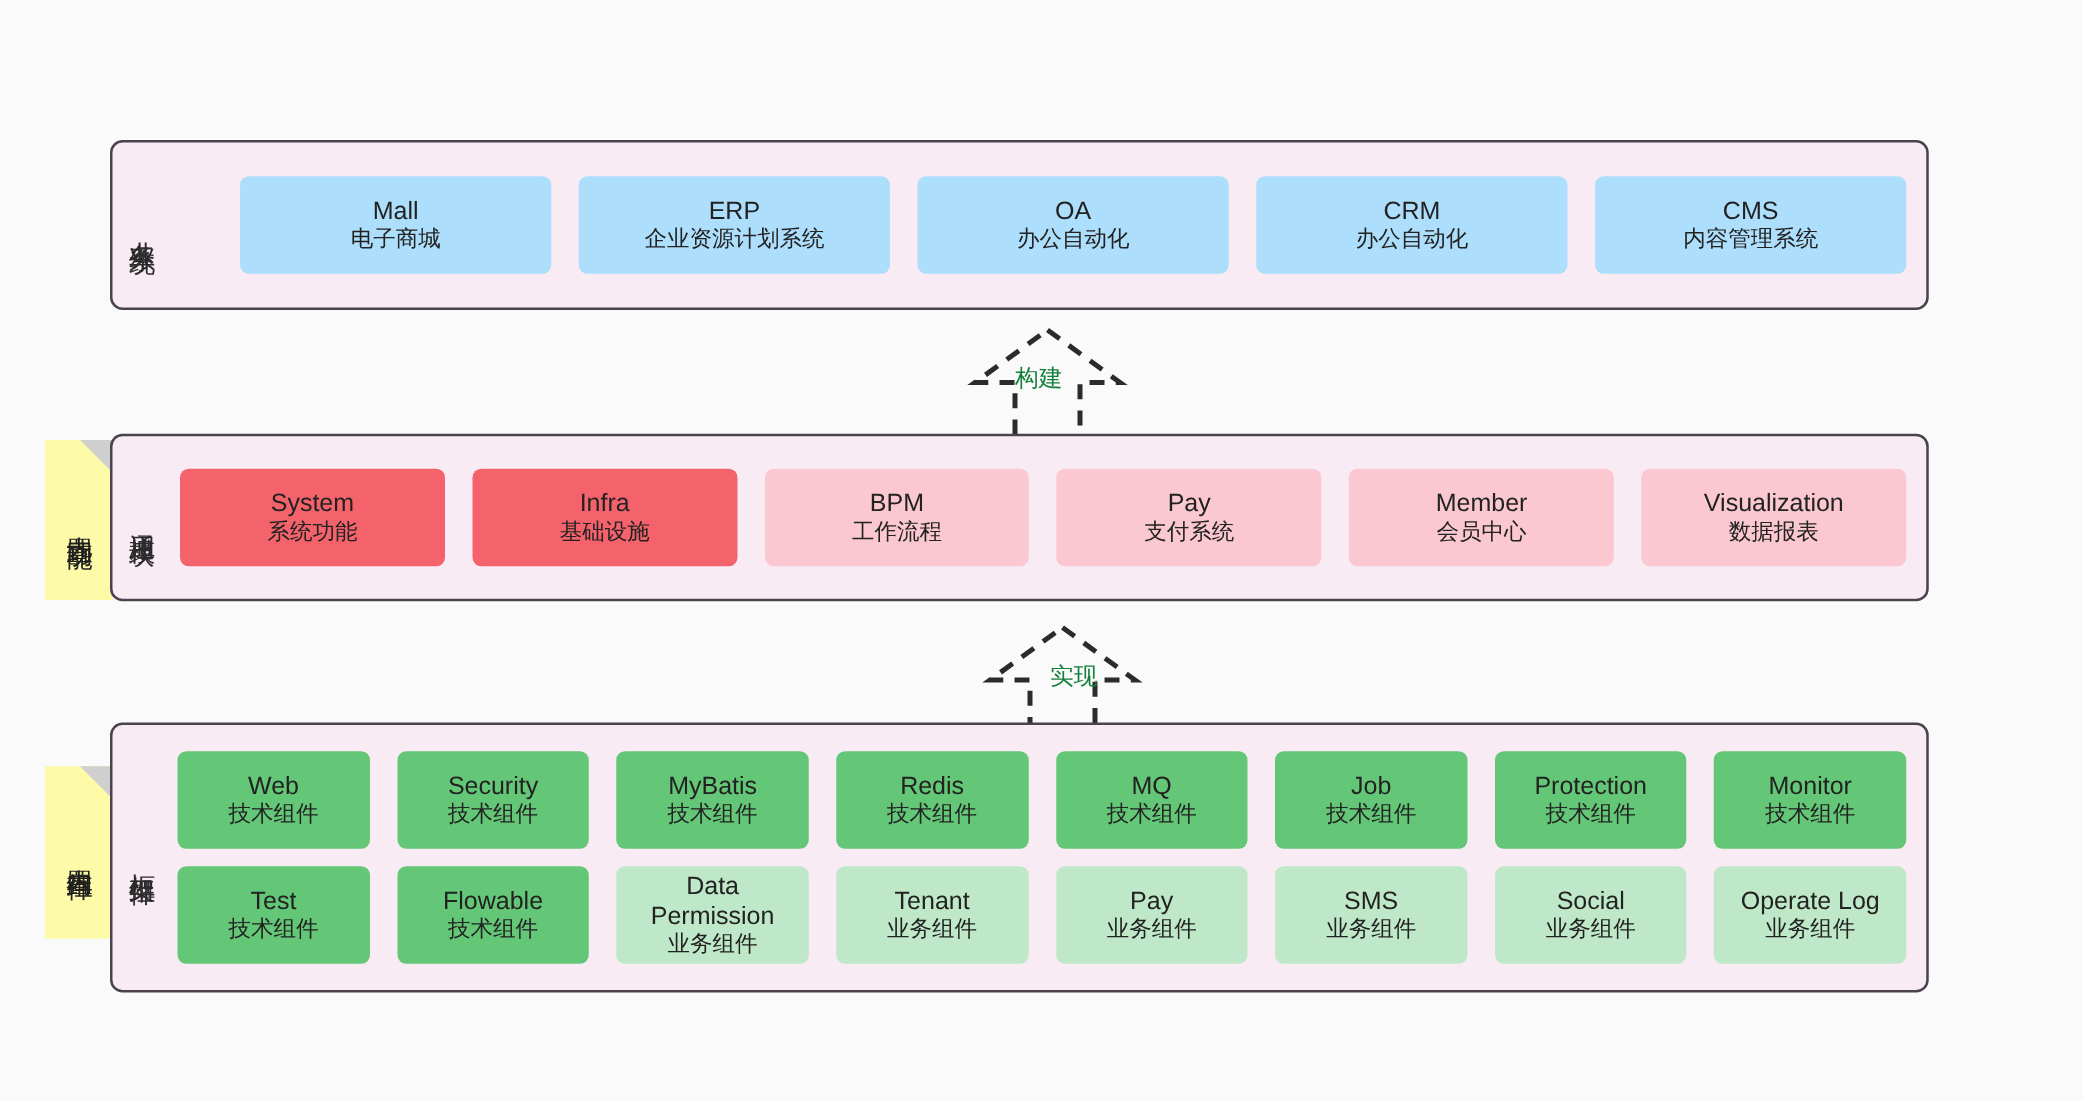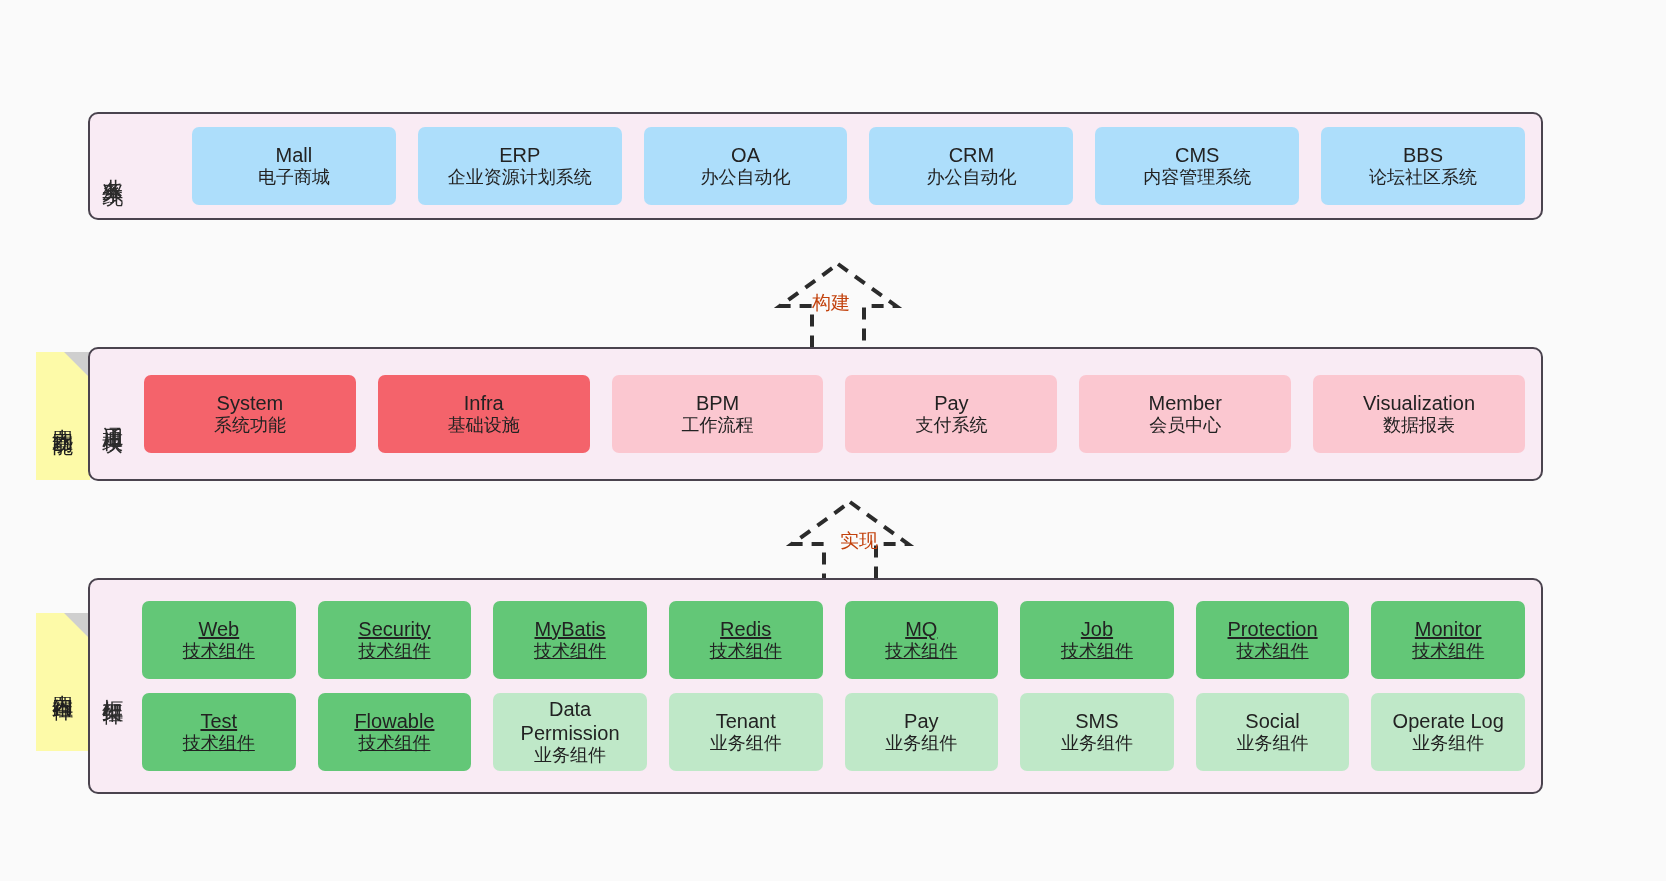--- a/index.html
+++ b/index.html
@@ -66,25 +66,25 @@
     line-height: 1.22;
     padding: 4px 6px;
   }
   .card .ttl { font-size: 20px; }
   .card .sub { font-size: 18px; }
 
   
   .c-blue       { background: #addefb; }
   .c-red        { background: #f4636b; }
   .c-pink       { background: #fbc7d0; align-items: center; }
-  .c-green      { background: #63c777; text-decoration: underline; }
+  .c-green      { background: #63c777; }
   .c-greenlight { background: #bfe8c8; }
 
   
-  #layer-business  { left: 88px;  top: 112px; width: 1455px; height: 108px; gap: 48px; }
+  #layer-business  { left: 88px;  top: 112px; width: 1455px; height: 136px; gap: 48px; }
   #layer-modules   { left: 88px;  top: 347px; width: 1455px; height: 134px; }
   #layer-framework { left: 88px;  top: 578px; width: 1455px; height: 216px; }
 
   #layer-business  .layer-body,
   #layer-modules   .layer-body { padding-left: 8px; }
   #layer-business  .row,
   #layer-modules   .row { height: 78px; }
   #layer-framework .row { height: 78px; }
 
   
@@ -116,21 +116,21 @@
   
   .gen-arrow {
     position: absolute;
     width: 160px;
     height: 100px;
   }
   .gen-arrow svg { display: block; width: 100%; height: 100%; }
   .gen-label {
     position: absolute;
     font-size: 19px;
-    color: #c2410c;
+    color: #15803d;
     background: transparent;
     white-space: nowrap;
   }
   #arrow-build  { left: 758px; top: 258px; }
   #label-build  { left: 812px; top: 290px; }
   #arrow-impl   { left: 770px; top: 496px; }
   #label-impl   { left: 824px; top: 528px; margin-left: 16px; }
 </style>
 </head>
 <body>
@@ -163,24 +163,20 @@
           <span class="sub">办公自动化</span>
         </div>
         <div class="card c-blue">
           <span class="ttl">CRM</span>
           <span class="sub">办公自动化</span>
         </div>
         <div class="card c-blue">
           <span class="ttl">CMS</span>
           <span class="sub">内容管理系统</span>
         </div>
-        <div class="card c-blue">
-          <span class="ttl">BBS</span>
-          <span class="sub">论坛社区系统</span>
-        </div>
       </div>
     </div>
   </div>
 
   <div class="gen-arrow" id="arrow-build">
     <svg viewBox="0 0 160 100" xmlns="http://www.w3.org/2000/svg">
       <path d="M80 6 L138 48 L106 48 L106 96 L54 96 L54 48 L22 48 Z" fill="none" stroke="#2b2b2b" stroke-width="4" stroke-dasharray="12 9"></path>
     </svg>
   </div>
   <div class="gen-label" id="label-build">构建</div>

